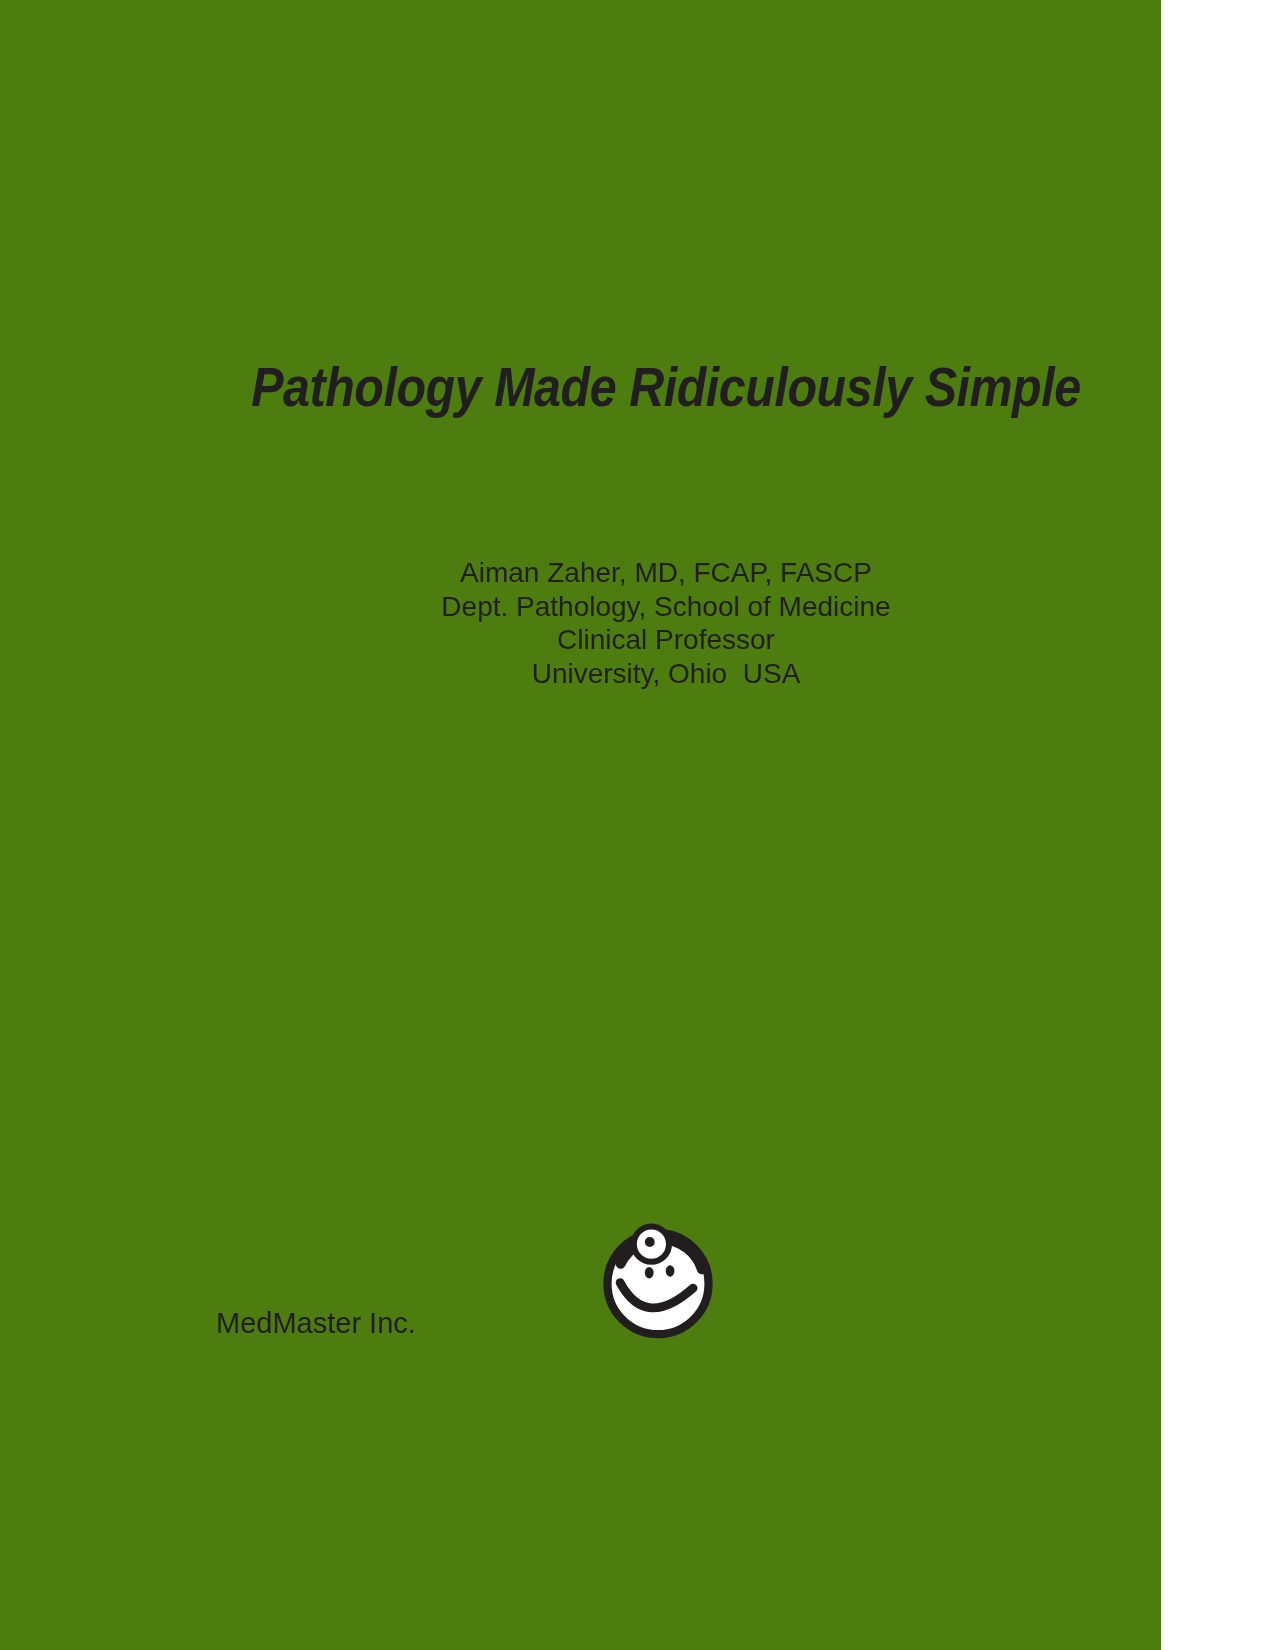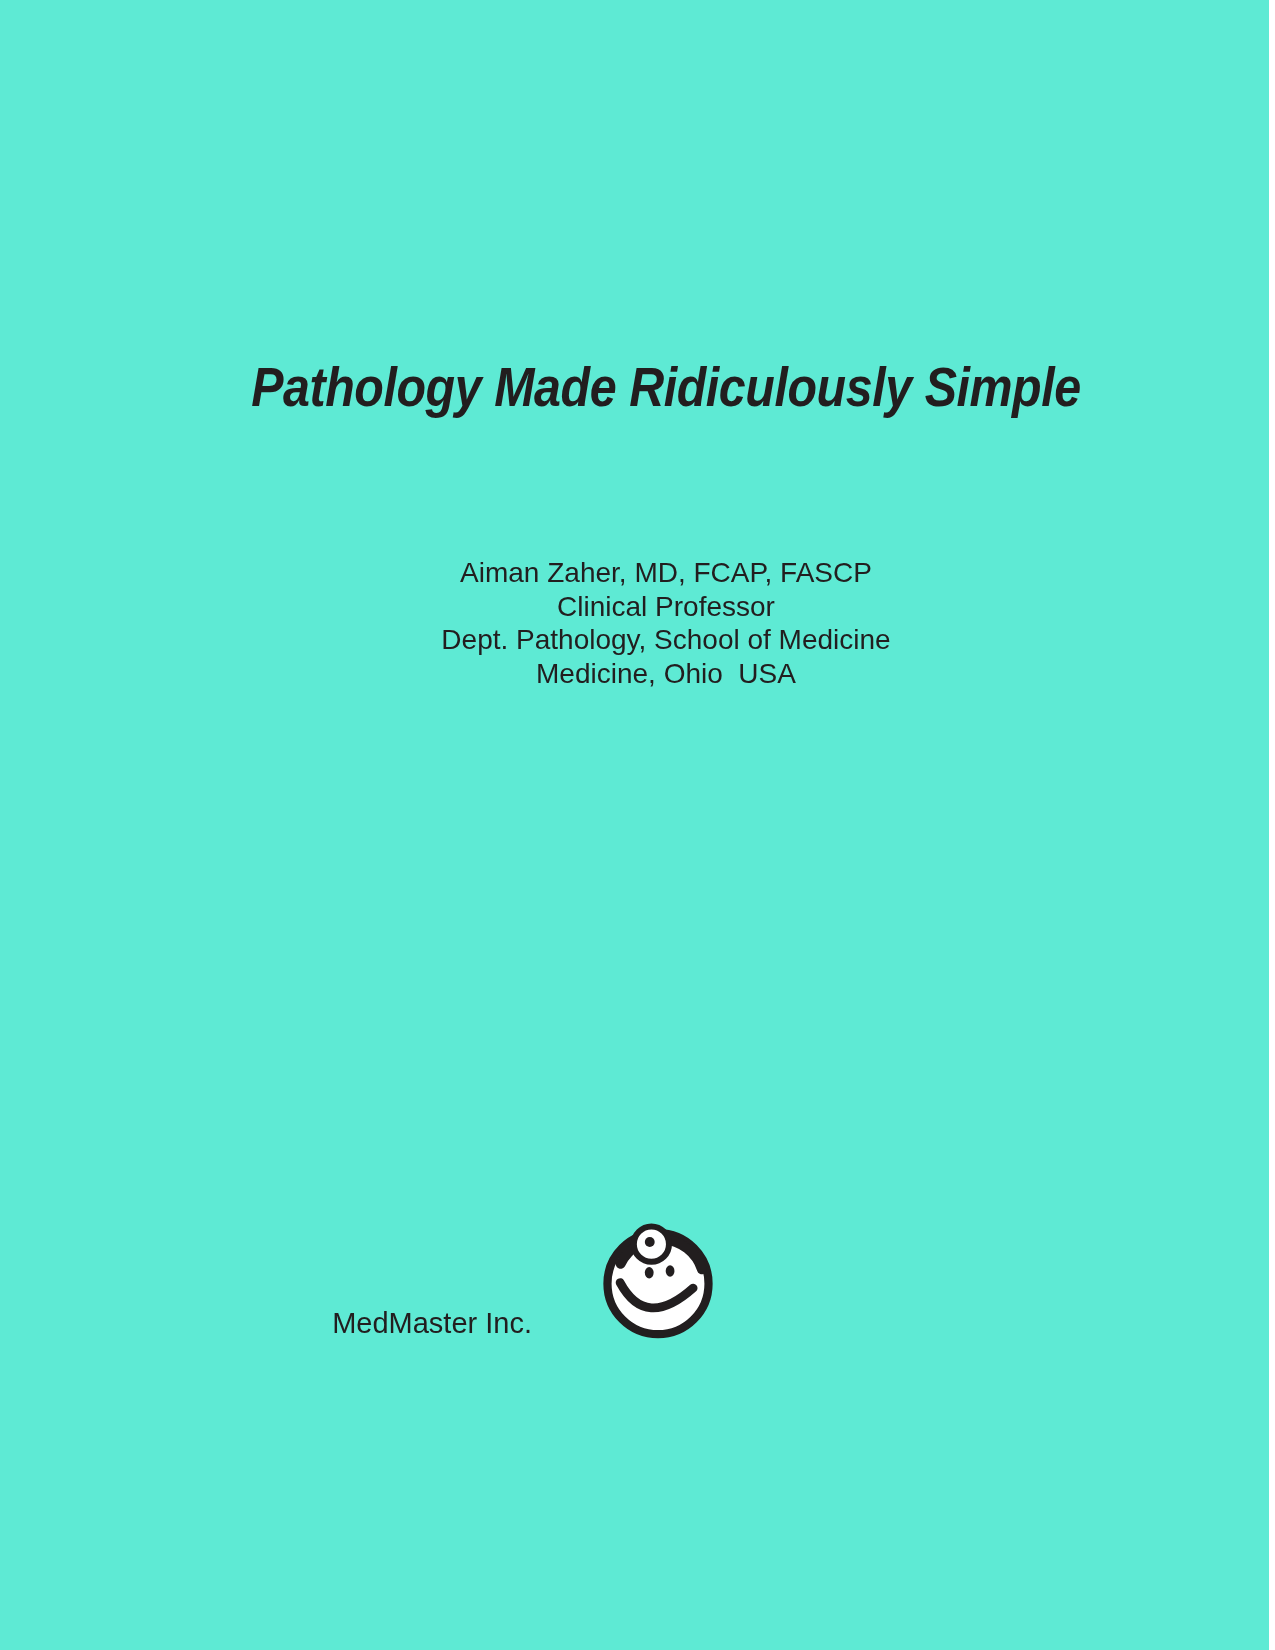--- a/index.html
+++ b/index.html
@@ -2,23 +2,23 @@
 <html><head>
 <meta charset="utf-8">
 <style>
   html, body {
     margin: 0;
     padding: 0;
     background: #ffffff;
   }
   .page {
     position: relative;
-    width: 1269px;
+    width: 1161px;
     height: 1650px;
-    background: #5eead4;
+    background: #4d7c0f;
     overflow: hidden;
     font-family: "Liberation Sans", sans-serif;
     color: #221e1f;
   }
   .title {
     position: absolute;
     top: 357px;
     left: 57px;
     width: 1218px;
     margin: 0;
@@ -49,41 +49,41 @@
   }
   .logo {
     position: absolute;
     left: 592px;
     top: 1198px;
     width: 132px;
     height: 145px;
   }
   .publisher-block {
     position: absolute;
-    left: 232px;
+    left: 216px;
     top: 1304px;
     width: 300px;
-    text-align: right;
+    text-align: left;
     font-size: 29px;
     line-height: 39px;
     color: #221e1f;
   }
 </style>
 </head>
 <body>
 
 <div class="page">
 
   <h1 class="title">Pathology Made Ridiculously Simple</h1>
 
   <div class="author-block">
     <div class="author-line">Aiman Zaher, MD, FCAP, FASCP</div>
+    <div class="author-line">Dept. Pathology, School of Medicine</div>
     <div class="author-line">Clinical Professor</div>
-    <div class="author-line">Dept. Pathology, School of Medicine</div>
-    <div class="author-line">Medicine, Ohio  USA</div>
+    <div class="author-line">University, Ohio  USA</div>
   </div>
 
   <svg class="logo" viewBox="0 0 120 132" xmlns="http://www.w3.org/2000/svg">
 
     <circle cx="60" cy="78" r="46" fill="#ffffff" stroke="#221e1f" stroke-width="7.5"></circle>
 
     <path d="M 26 60 A 40 40 0 0 1 100 65" fill="none" stroke="#221e1f" stroke-width="9" stroke-linecap="round"></path>
 
     <circle cx="54" cy="42" r="16" fill="#ffffff" stroke="#221e1f" stroke-width="5.5"></circle>
     <circle cx="52.5" cy="40" r="4.5" fill="#221e1f"></circle>

